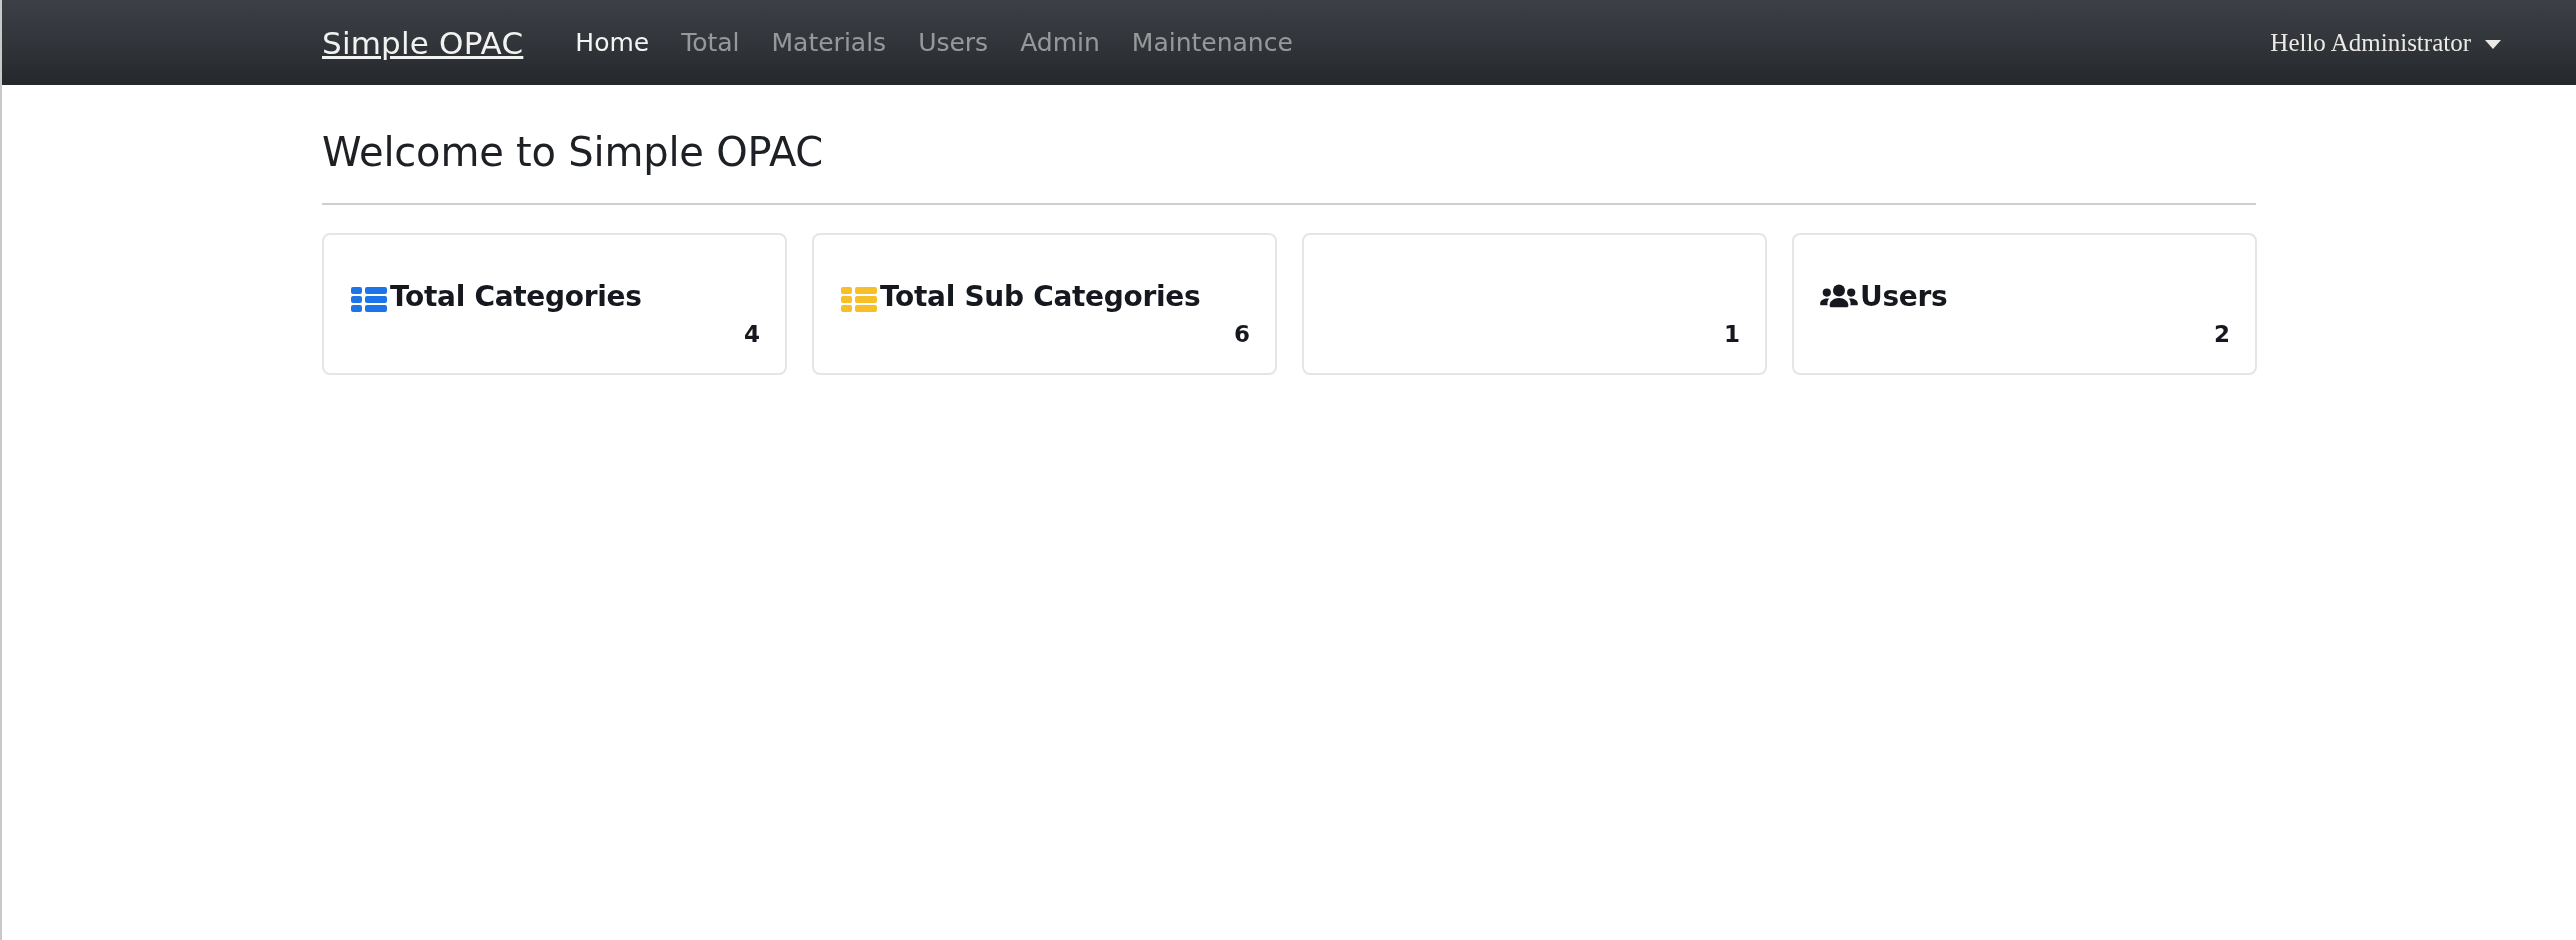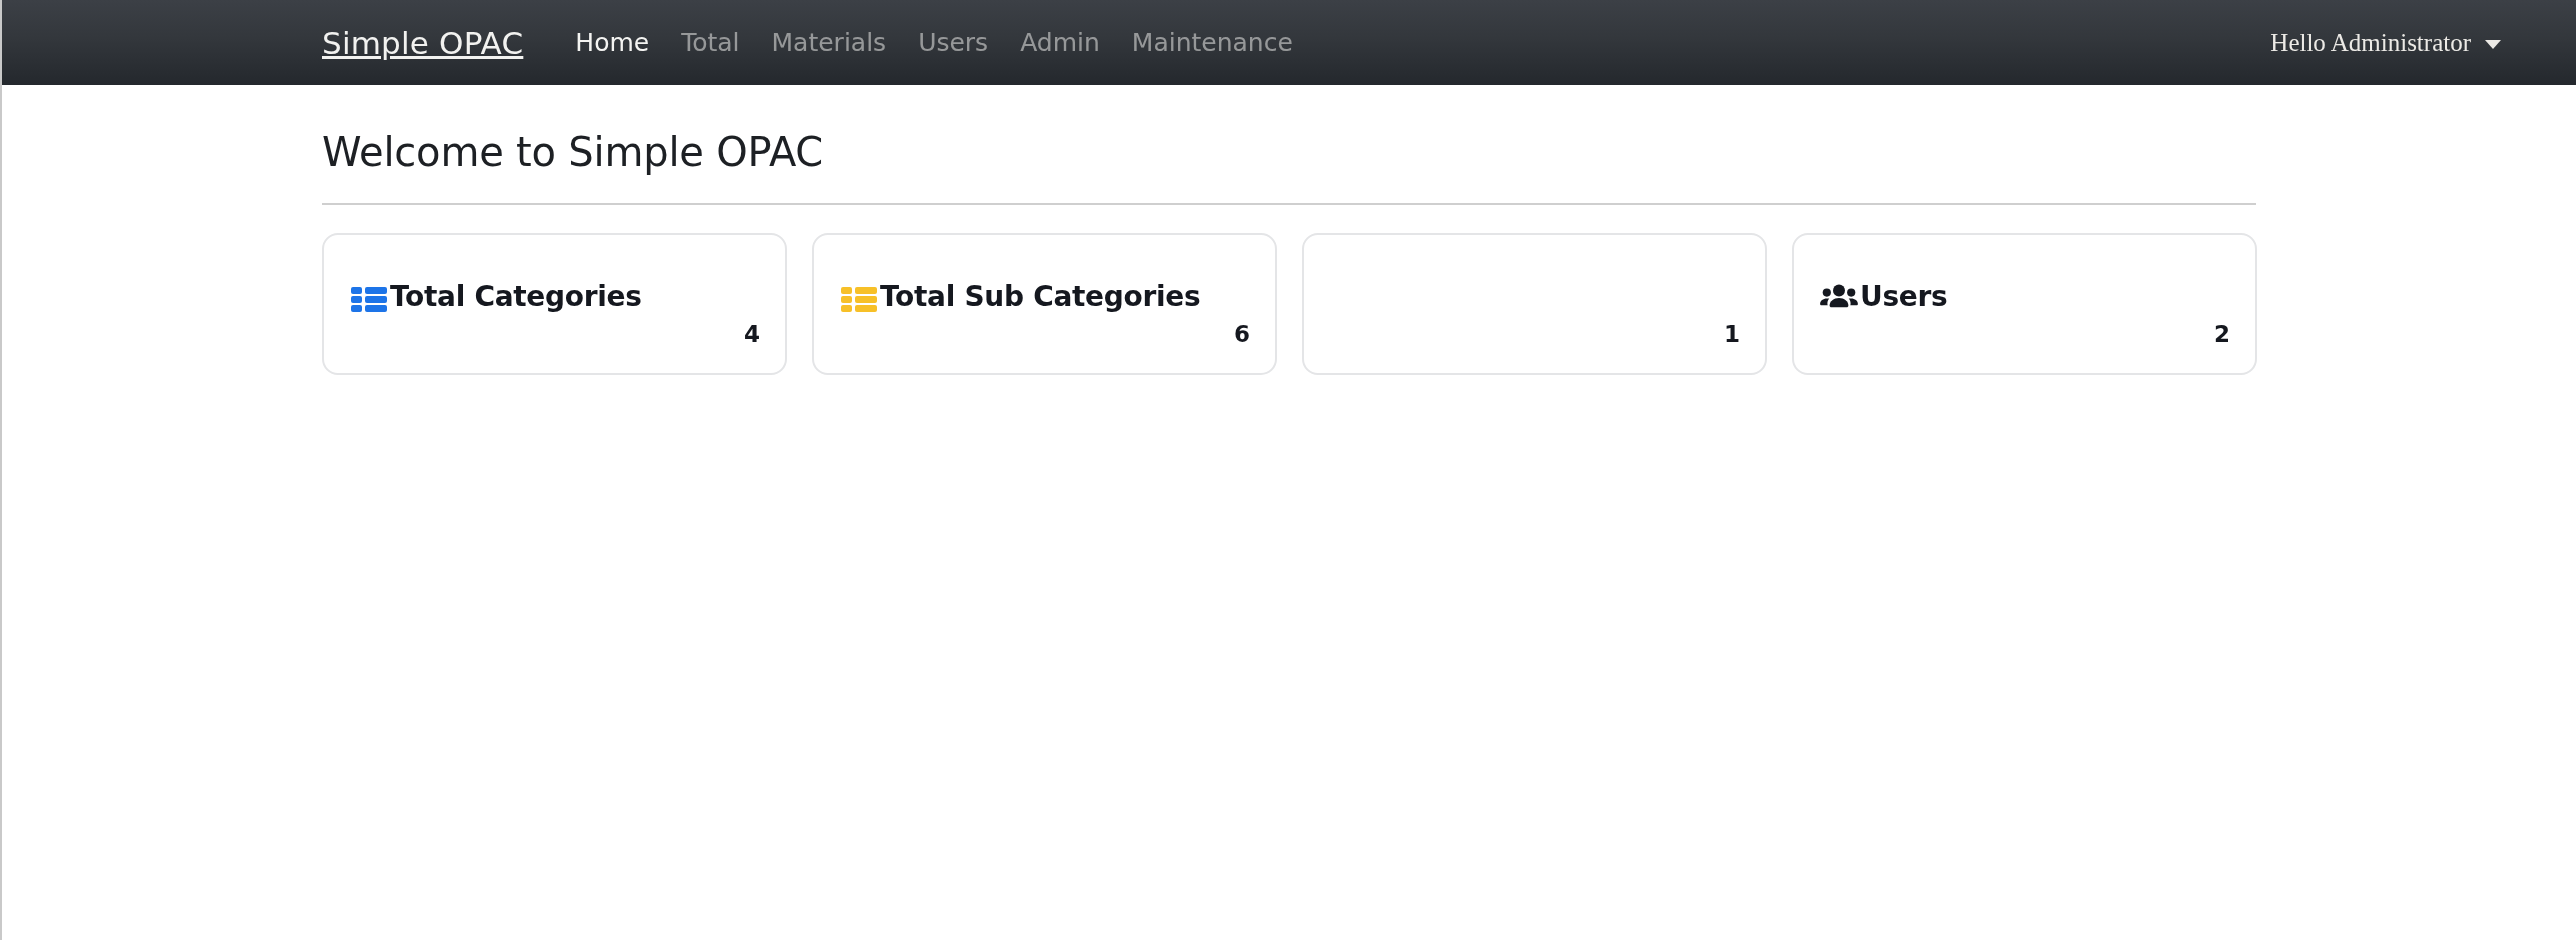--- a/index.html
+++ b/index.html
@@ -114,21 +114,21 @@
     display: flex;
     margin-top: 28px;
     width: 1935px;
   }
 
   .card {
     flex: 1 1 0;
     height: 142px;
     background: #ffffff;
     border: 2px solid #e4e5e7;
-    border-radius: 16px;
+    border-radius: 8px;
     margin-right: 25px;
     position: relative;
     padding: 0;
   }
   .card:last-child { margin-right: 0; }
 
   .card-head {
     display: flex;
     align-items: center;
     position: absolute;

